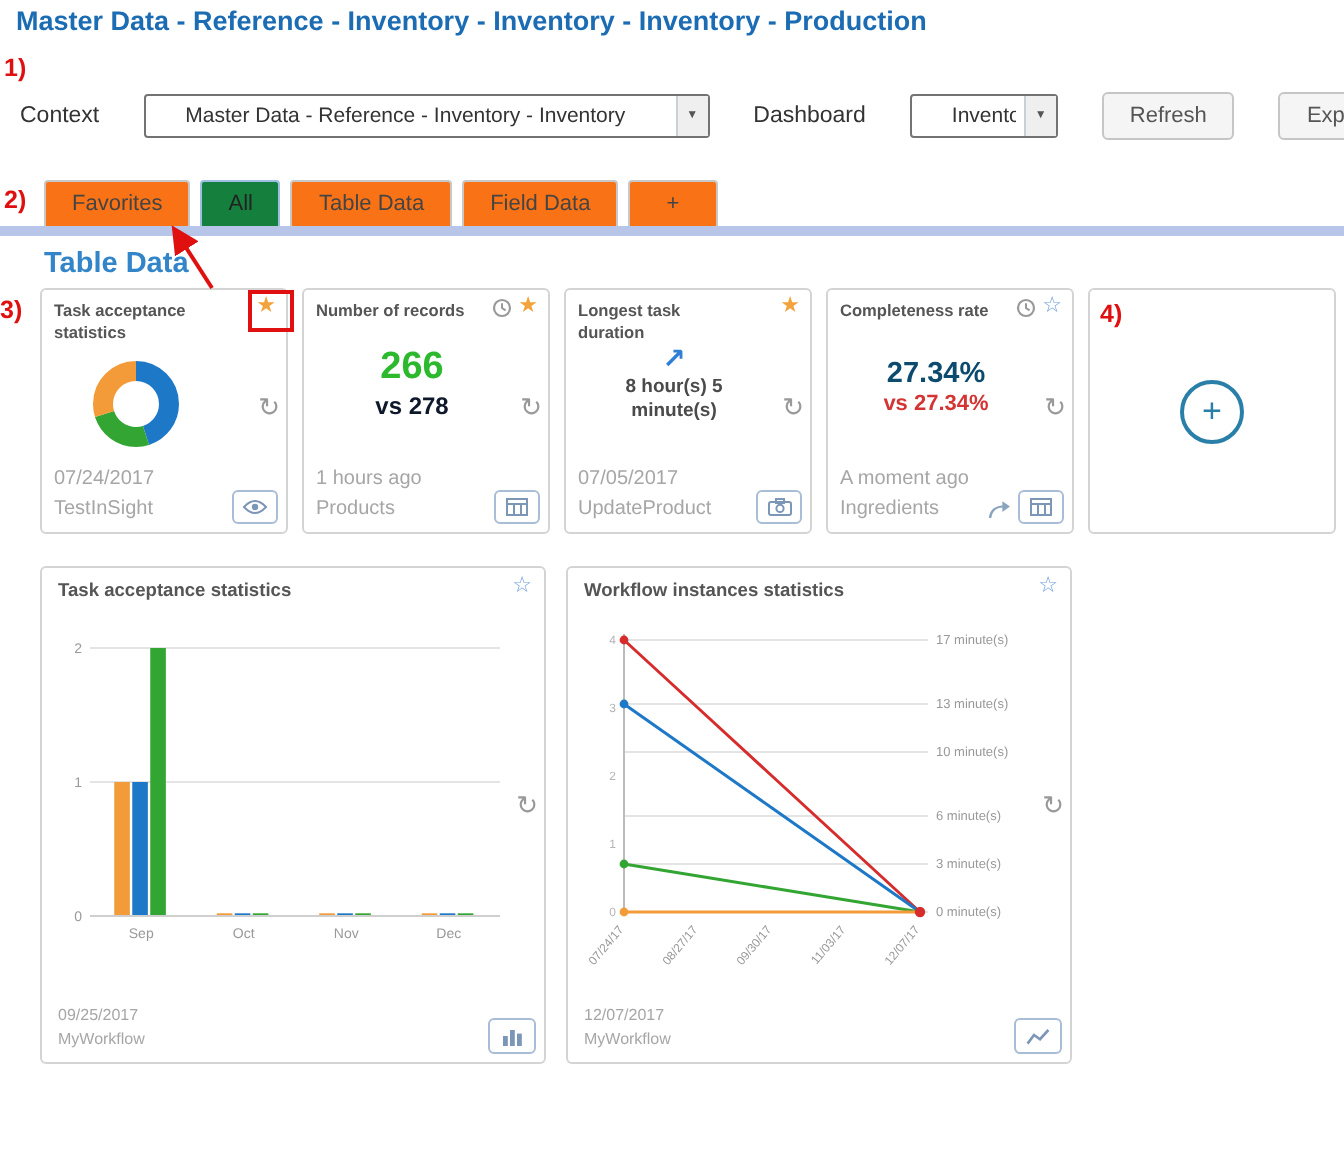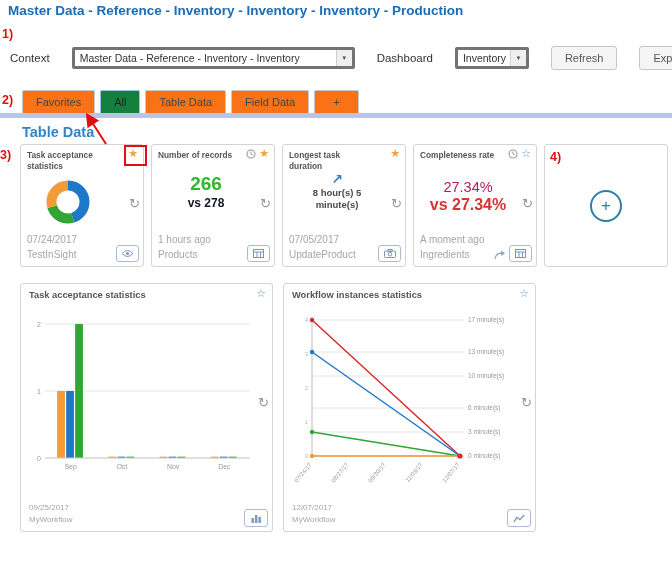--- a/index.html
+++ b/index.html
@@ -2,21 +2,21 @@
 <html><head>
 <meta charset="utf-8">
 <style>
 html,body{margin:0;padding:0;background:#fff}
 .page{position:relative;width:672px;height:576px;background:#fff;font-family:"Liberation Sans","DejaVu Sans",sans-serif;overflow:hidden}
 .page-title{position:absolute;left:8px;top:3px;font-size:13.5px;font-weight:bold;color:#1c6cb4}
 .ann{position:absolute;color:#e01010;font-weight:bold;font-size:12.5px;z-index:8}
 .ann1{left:2px;top:27px}.ann2{left:2px;top:93px}.ann3{left:0;top:148px}.ann4{left:550px;top:150px}
 .context-bar{position:absolute;left:10px;top:46px;display:flex;align-items:center;gap:22px}
 .ctx-label{font-size:11.5px;color:#333}
-.select{display:flex;align-items:center;height:22px;border:3px solid #737373;background:#fff;border-radius:2px;padding-left:5px;box-sizing:border-box;cursor:pointer}
+.select{display:flex;align-items:center;height:22px;border:1px solid #737373;background:#fff;border-radius:2px;padding-left:20px;box-sizing:border-box;cursor:pointer}
 .ctx-select{width:283px}.dash-select{width:74px}
 .select-value{flex:1;font-size:10.5px;color:#333;white-space:nowrap;overflow:hidden}
 .select-arrow{width:15px;align-self:stretch;display:flex;align-items:center;justify-content:center;font-size:6px;color:#555;border-left:1px solid #c9d0d6;background:#efefef;margin-left:4px}
 .btn{height:24px;padding:0 13px;background:#f5f5f5;border:1px solid #c6c6c6;border-radius:3px;font-size:11px;color:#555;font-family:inherit;cursor:pointer;white-space:nowrap}
 .tabs{position:absolute;left:22px;top:90px;display:flex;gap:5px;align-items:flex-end;z-index:2}
 .tab{height:23px;padding:0 13px;display:flex;align-items:center;background:#f97316;border:1px solid #c8c8c8;border-bottom:none;border-radius:2px 2px 0 0;font-size:11px;color:#444;box-sizing:border-box;cursor:pointer}
 .tab.active{background:#15803d;border-color:#9dbfe4;color:#222}
 .tab.plus{padding:0 18px}
 .tab-underline{position:absolute;left:0;top:113px;width:672px;height:5px;background:#b7c5e9}
 .section-heading{position:absolute;left:22px;top:124px;font-size:14.5px;font-weight:bold;color:#3285c8}
@@ -30,22 +30,22 @@
 .star.outline{color:#6f9fd8}
 .refresh-icon{position:absolute;right:3px;top:52px;font-size:13px;color:#999;line-height:1;cursor:pointer}
 .card-bottom{position:absolute;left:6px;bottom:4px;font-size:10px;color:#a6a6a6;line-height:1.5}
 .corner-btn{position:absolute;right:4px;bottom:4px;width:21px;height:15px;border:1px solid #a9bdd6;border-radius:3px;display:flex;align-items:center;justify-content:center;background:#fff;cursor:pointer}
 .share-icon{position:absolute;right:30px;bottom:6px;cursor:pointer}
 .donut{position:absolute;left:20px;top:30px}
 .value-block{position:absolute;left:0;right:14px;top:28px;text-align:center}
 .big-value{font-size:19px;font-weight:bold;color:#2db92d}
 .vs-value{font-size:12px;font-weight:bold;color:#0f172a;margin-top:1px}
 .value-block4{position:absolute;left:0;right:14px;top:34px;text-align:center}
-.big-value4{font-size:14.5px;font-weight:normal;color:#be185d}
-.vs-value4{font-size:16px;font-weight:bold;color:#d43434;margin-top:1px}
+.big-value4{font-size:14.5px;font-weight:bold;color:#0c4a6e}
+.vs-value4{font-size:11px;font-weight:bold;color:#d43434;margin-top:1px}
 .duration-block{position:absolute;left:0;right:14px;top:26px;text-align:center}
 .trend-up{font-size:14px;font-weight:bold;color:#2f7fd6}
 .duration-text{font-size:9.5px;font-weight:bold;color:#4a4a4a;width:66px;margin:0 auto;line-height:1.3}
 .plus-wrap{position:absolute;inset:0;display:flex;align-items:center;justify-content:center}
 .plus-circle{width:28px;height:28px;border:2px solid #2a7fa8;border-radius:50%;color:#2a7fa8;font-size:17px;display:flex;align-items:center;justify-content:center;cursor:pointer}
 .big-row{position:absolute;left:20px;top:283px;display:flex;gap:10px}
 .big-card{position:relative;width:253px;height:249px;background:#fff;border:1px solid #d4d4d4;border-radius:3px;box-sizing:border-box;padding:6px 8px}
 .big-title{font-size:9.3px;font-weight:bold;color:#555}
 .big-star{position:absolute;top:4px;right:6px}
 .big-refresh{position:absolute;right:3px;top:112px;font-size:13px;color:#999;line-height:1;cursor:pointer}

